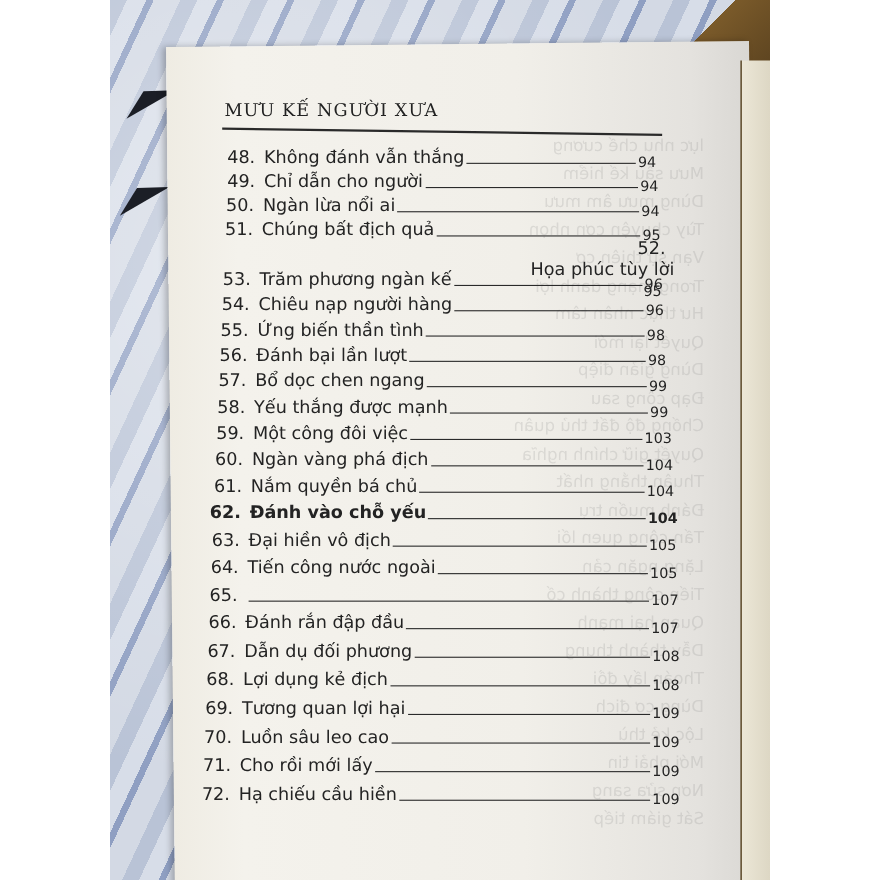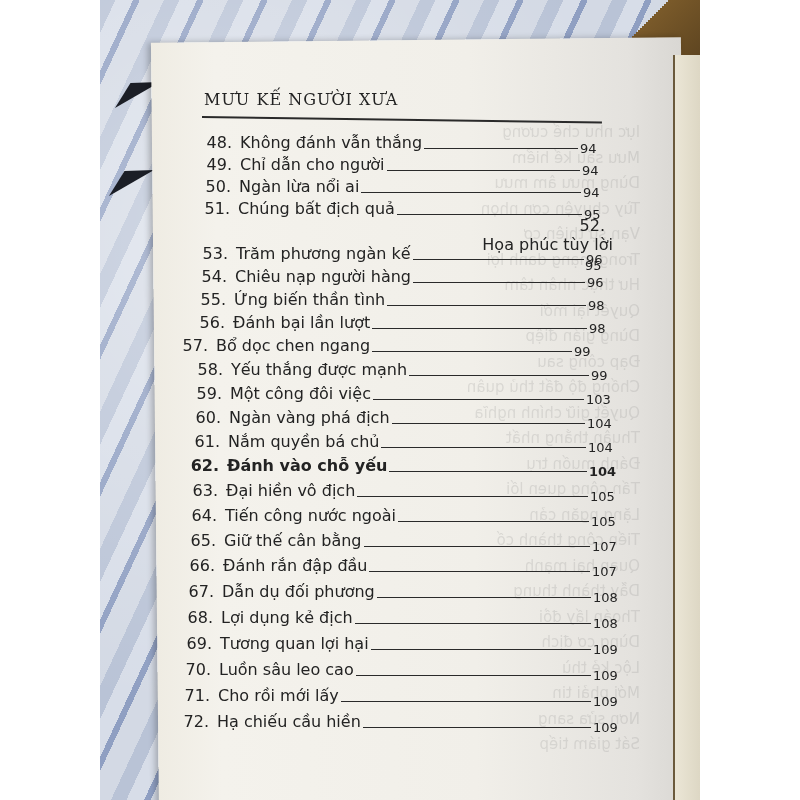--- a/index.html
+++ b/index.html
@@ -131,21 +131,21 @@
         <span class="toc-title">Ứng biến thần tình</span>
         <span class="toc-leader"></span>
         <span class="toc-page">98</span>
       </div>
     <div class="toc-row" style="left:89px; top:308px; width:428px;">
         <span class="toc-num">56.</span>
         <span class="toc-title">Đánh bại lần lượt</span>
         <span class="toc-leader"></span>
         <span class="toc-page">98</span>
       </div>
-    <div class="toc-row" style="left:72px; top:331px; width:430px;justify-content:center;">
+    <div class="toc-row" style="left:88px; top:331px; width:430px;justify-content:center;">
         <span class="toc-num">57.</span>
         <span class="toc-title">Bổ dọc chen ngang</span>
         <span class="toc-leader"></span>
         <span class="toc-page">99</span>
       </div>
     <div class="toc-row" style="left:87px; top:355px; width:432px;">
         <span class="toc-num">58.</span>
         <span class="toc-title">Yếu thắng được mạnh</span>
         <span class="toc-leader"></span>
         <span class="toc-page">99</span>
@@ -181,21 +181,20 @@
         <span class="toc-page">105</span>
       </div>
     <div class="toc-row" style="left:81px; top:501px; width:438px;">
         <span class="toc-num">64.</span>
         <span class="toc-title">Tiến công nước ngoài</span>
         <span class="toc-leader"></span>
         <span class="toc-page">105</span>
       </div>
     <div class="toc-row" style="left:80px; top:526px; width:440px;justify-content:flex-end;">
         <span class="toc-num">65.</span>
-        <span class="toc-title">Giữ thế cân bằng</span>
         <span class="toc-leader"></span>
         <span class="toc-page">107</span>
       </div>
     <div class="toc-row" style="left:79px; top:551px; width:441px;">
         <span class="toc-num">66.</span>
         <span class="toc-title">Đánh rắn đập đầu</span>
         <span class="toc-leader"></span>
         <span class="toc-page">107</span>
       </div>
     <div class="toc-row" style="left:78px; top:577px; width:443px;">

